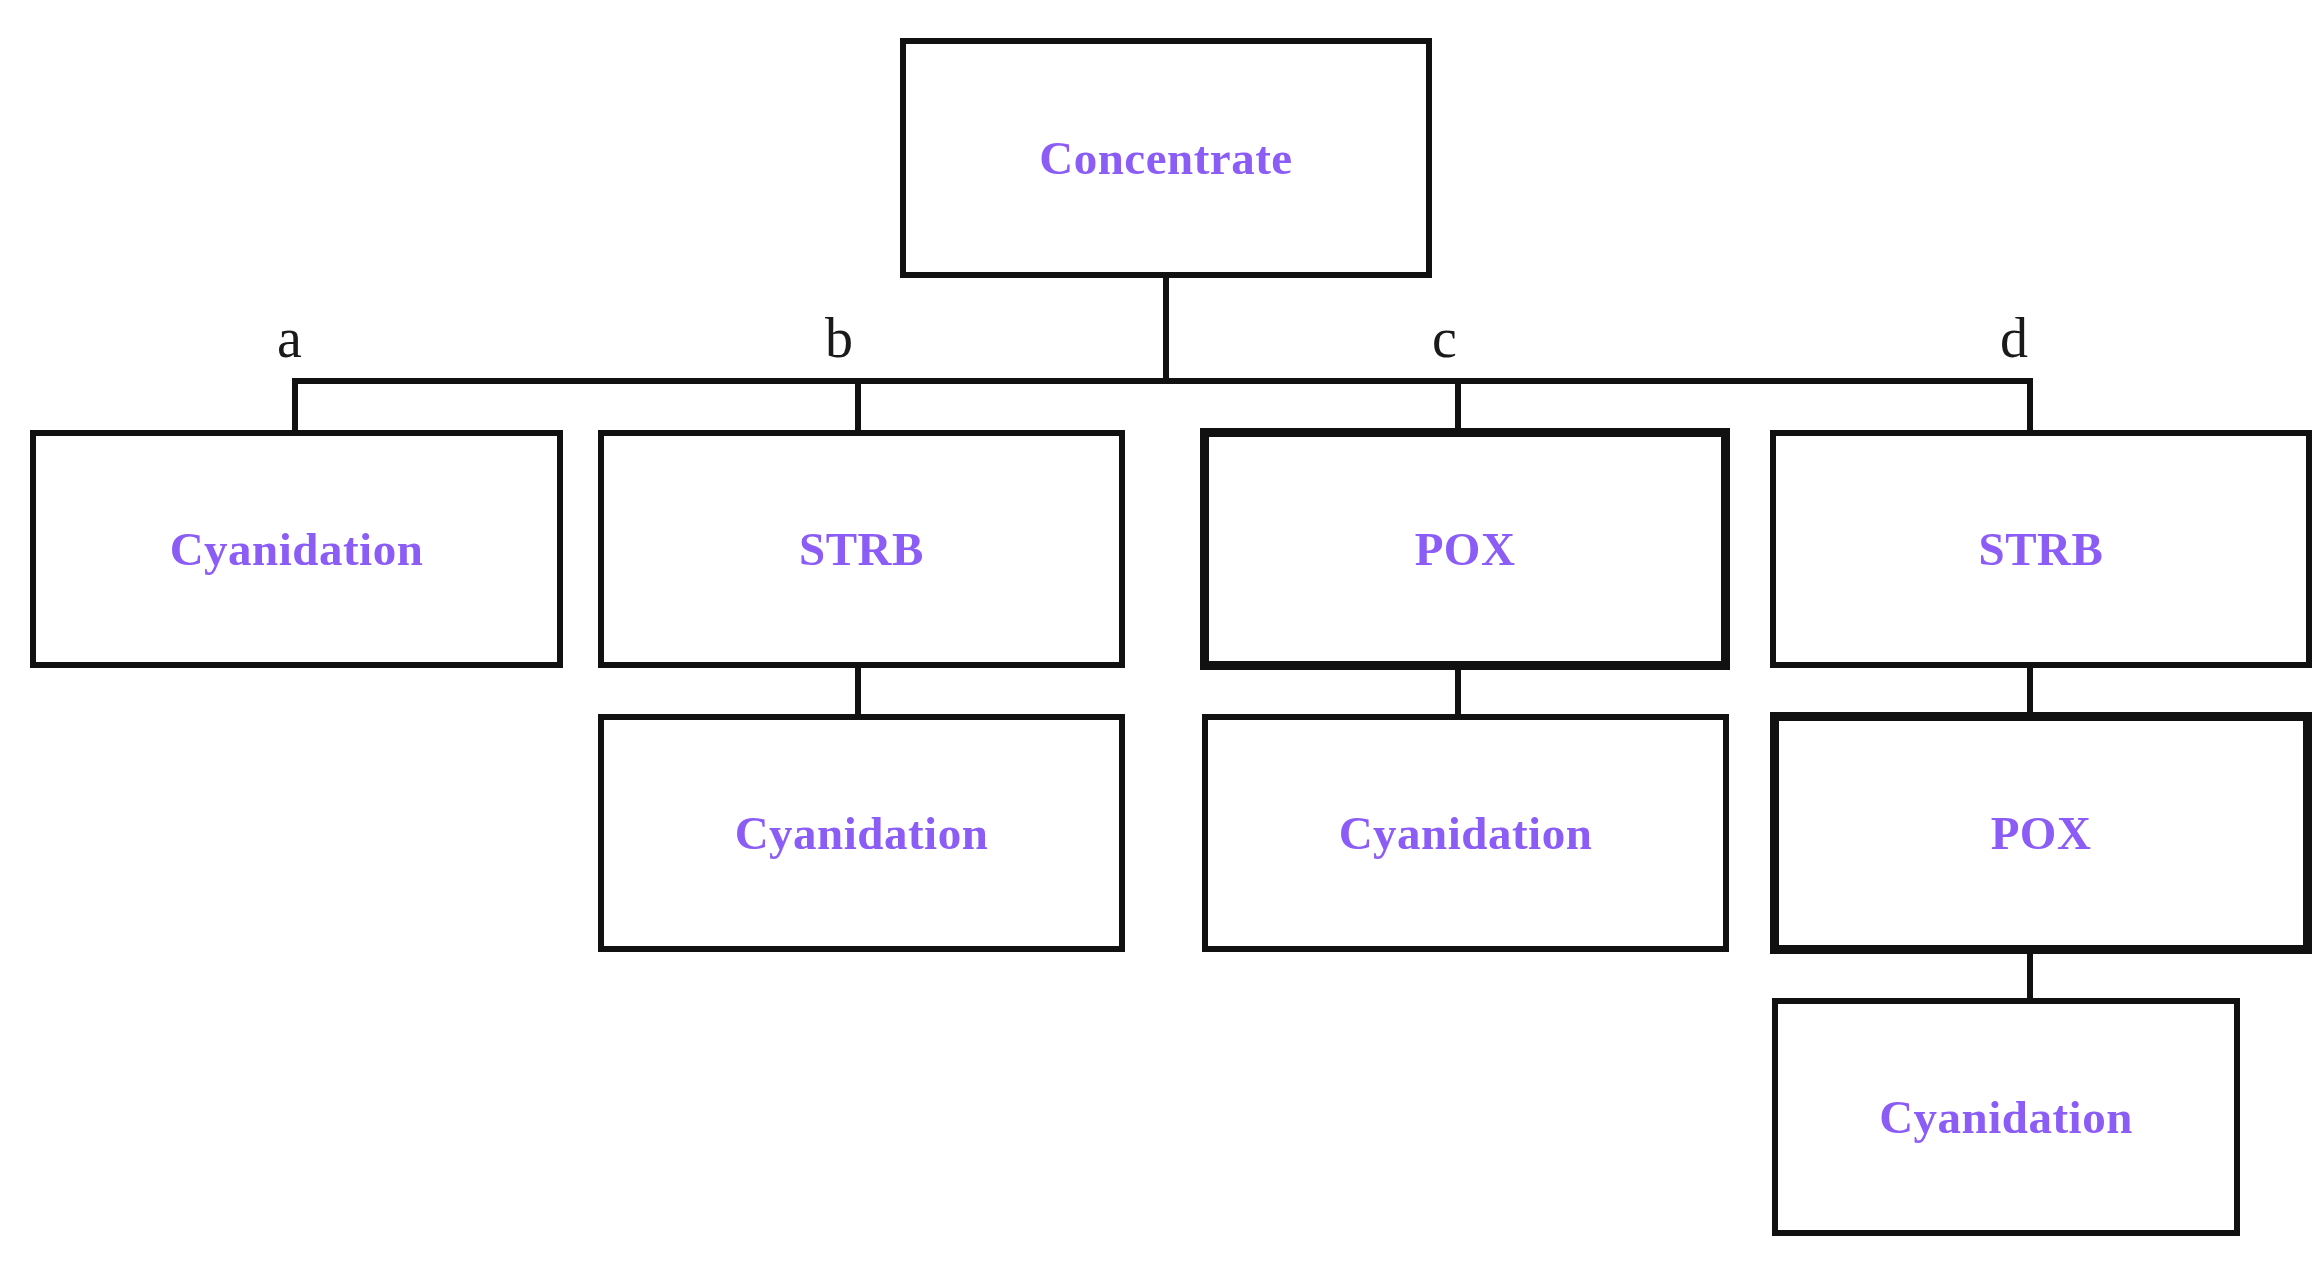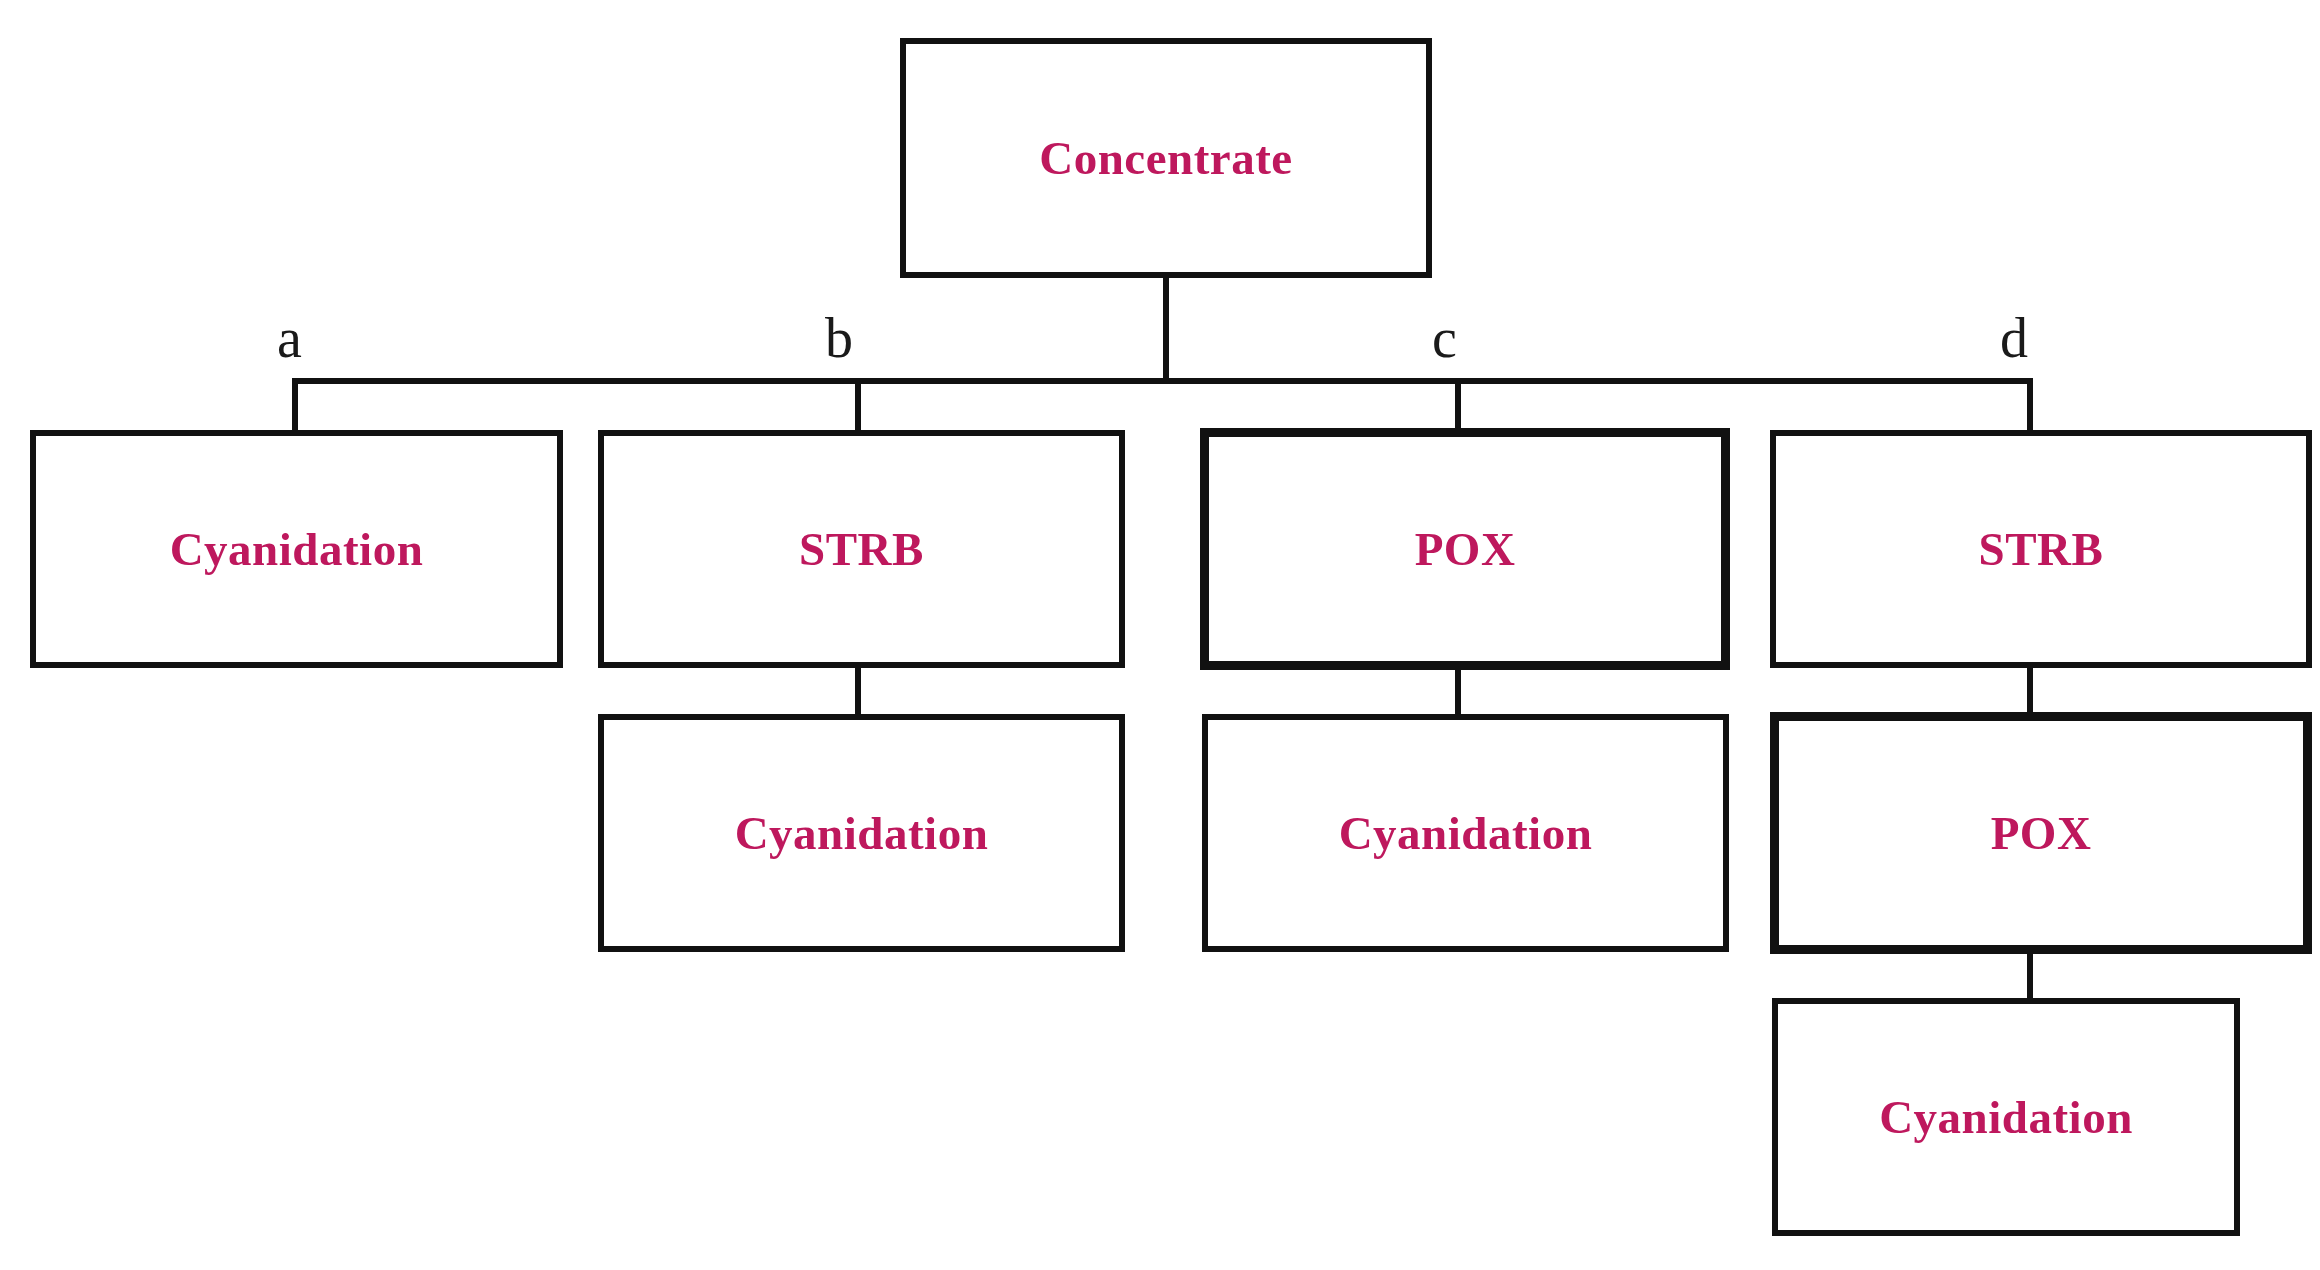--- a/index.html
+++ b/index.html
@@ -23,21 +23,21 @@
     display: flex;
     align-items: center;
     justify-content: center;
   }
   .node.thick {
     border-width: 9px;
   }
   .node .label {
     font-weight: bold;
     font-size: 47px;
-    color: #be185d;
+    color: #8b5cf6;
     letter-spacing: 0.5px;
     line-height: 1;
     white-space: nowrap;
   }
   .edge {
     position: absolute;
     background: #111111;
   }
   .edge.v { width: 6px; }
   .edge.h { height: 6px; }

